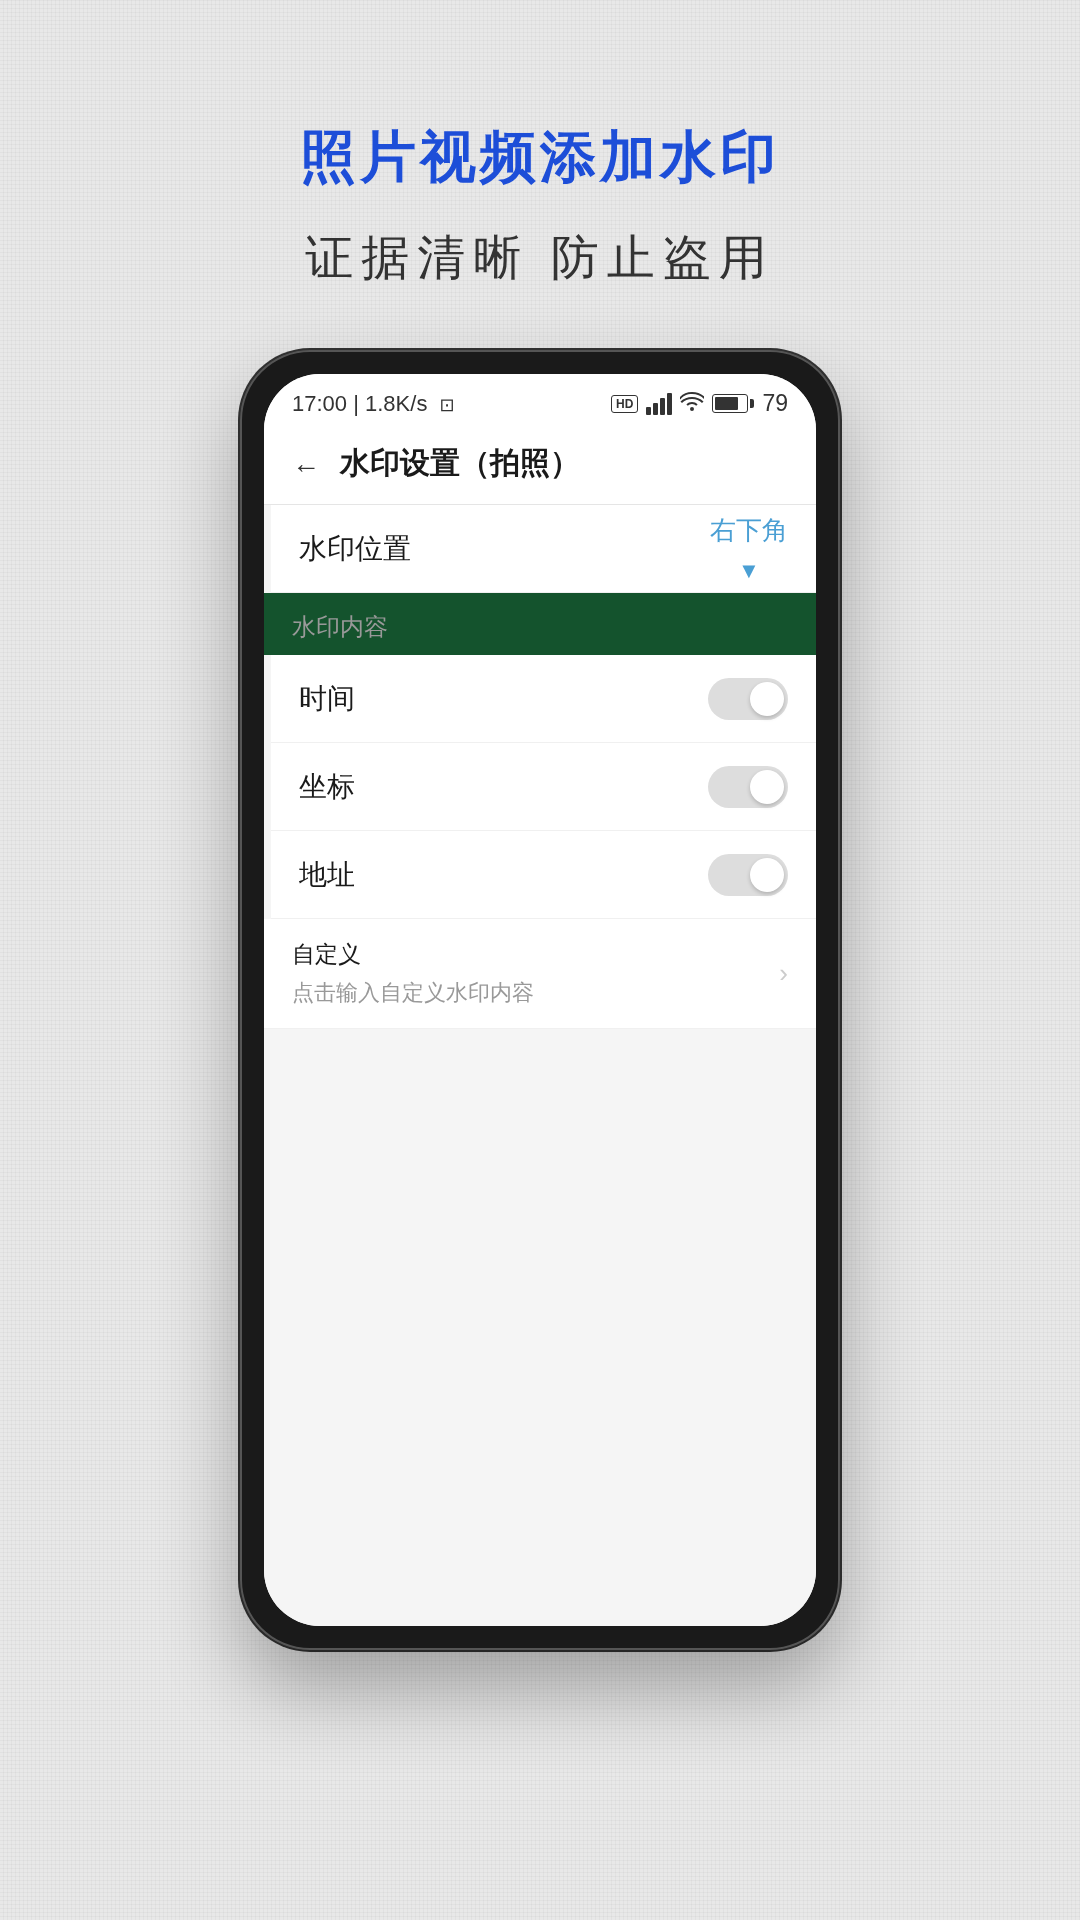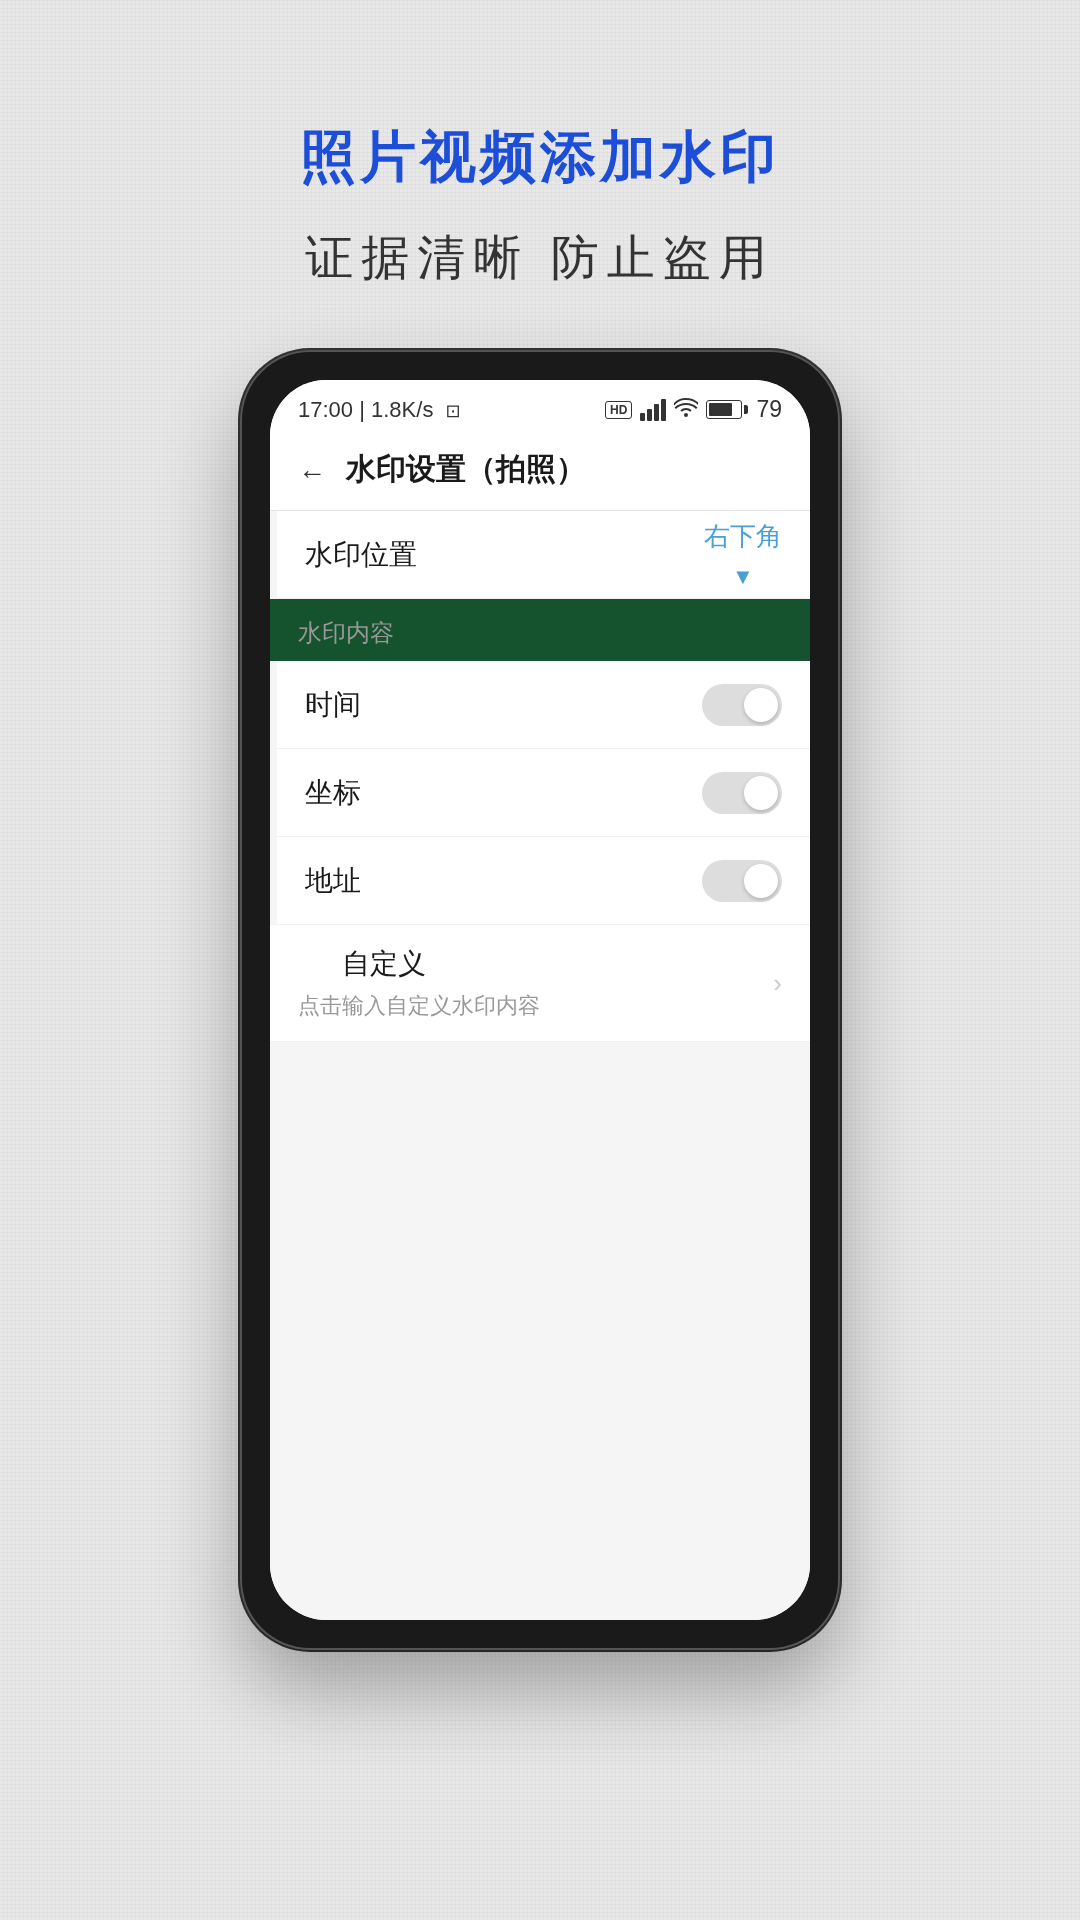--- a/index.html
+++ b/index.html
@@ -44,21 +44,21 @@
       color: #333;
       letter-spacing: 8px;
     }
 
     
     .phone-container {
       width: 600px;
       height: 1300px;
       background: #1a1a1a;
       border-radius: 70px;
-      padding: 30px;
+      padding: 24px;
       box-shadow: 
         0 40px 80px rgba(0,0,0,0.3),
         0 0 0 2px #333,
         inset 0 0 0 2px #555;
       position: relative;
     }
 
     .phone-screen {
       width: 100%;
       height: 100%;
@@ -257,23 +257,22 @@
       min-height: 100px;
     }
 
     .custom-row-content {
       display: flex;
       flex-direction: column;
       gap: 8px;
     }
 
     .custom-row-title {
-      font-size: 28px;
+      font-size: 23px;
       color: #1a1a1a;
-      margin-left: 44px;
     }
 
     .custom-row-subtitle {
       font-size: 22px;
       color: #999;
     }
 
     .chevron-right {
       font-size: 26px;
       color: #ccc;

